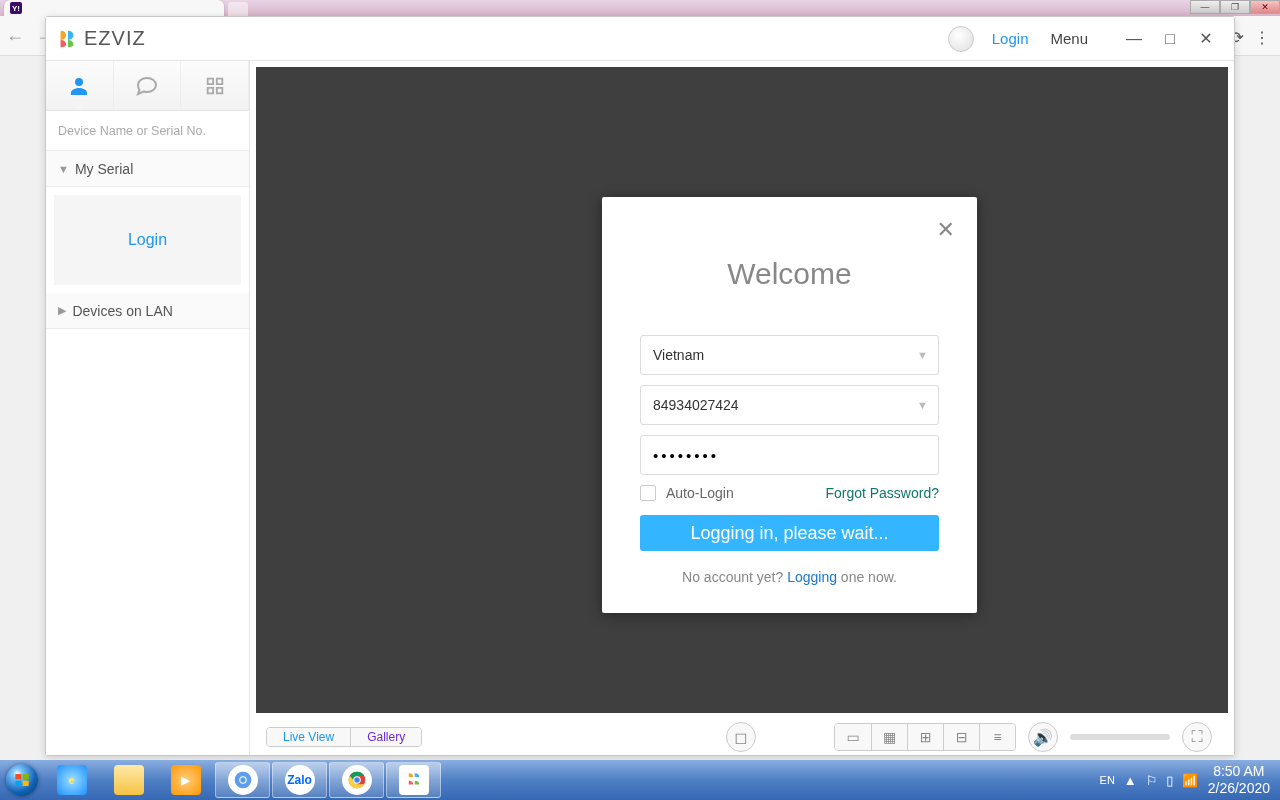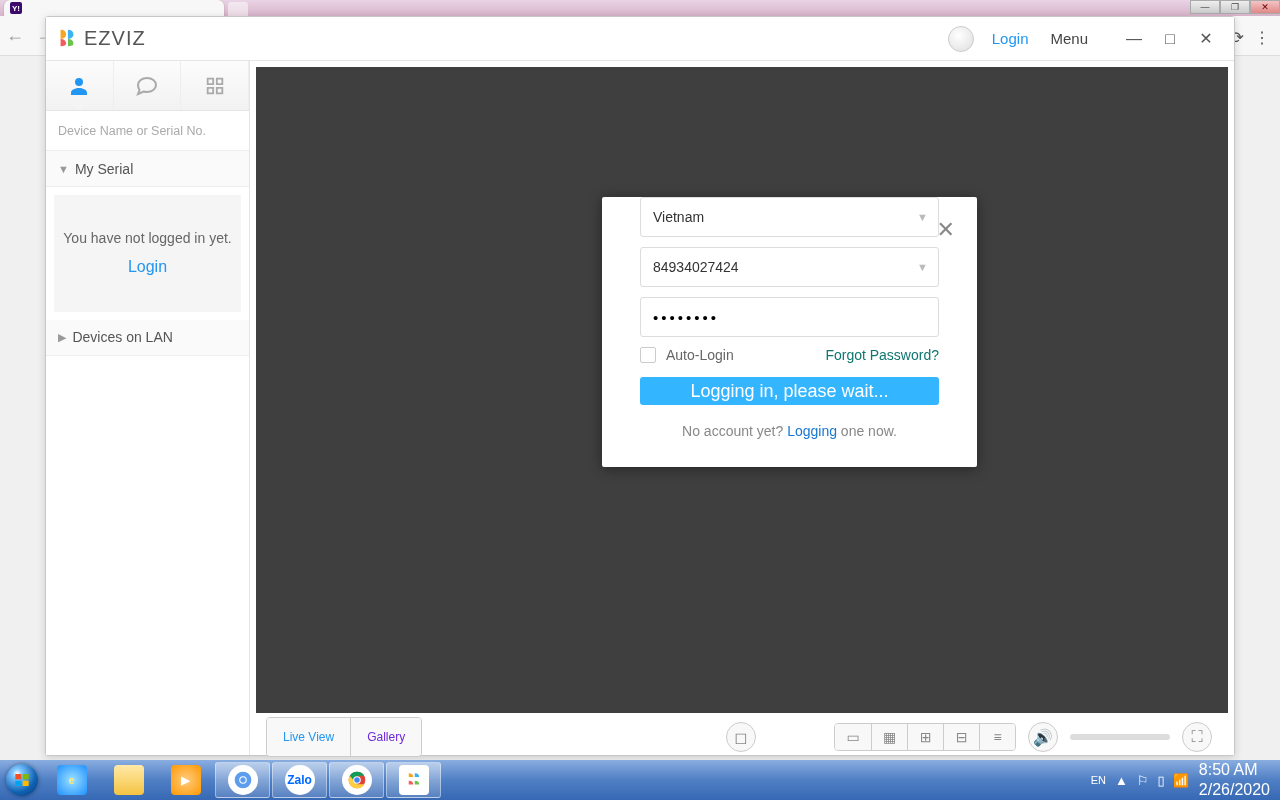--- a/index.html
+++ b/index.html
@@ -19,21 +19,21 @@
   .app-window { position:absolute; top:16px; left:45px; width:1190px; height:740px; background:#fff; border:1px solid #c7c7c7; border-radius:3px; box-shadow:0 2px 8px rgba(0,0,0,.15); }
 
   
   .nav-strip { position:absolute; top:16px; left:0; width:1280px; height:40px; background:#f7f7f7; border-bottom:1px solid #ddd; display:flex; align-items:center; }
   .nav-arrow { width:30px; text-align:center; color:#999; font-size:18px; }
   .nav-reload { position:absolute; right:36px; color:#555; font-size:16px; top:28px; }
   .nav-more { position:absolute; right:10px; color:#555; font-size:16px; top:28px; }
 
   
   .app-titlebar { height:44px; background:#fff; border-bottom:1px solid #e5e5e5; display:flex; align-items:center; padding:0 10px; }
-  .logo { display:flex; gap:6px; }
+  .logo { display:flex; align-items:center; gap:6px; }
   .logo-mark { width:22px; height:22px; position:relative; }
   .logo-mark svg { width:22px; height:22px; }
   .logo-text { font-size:20px; color:#555; font-weight:500; letter-spacing:1px; }
   .tb-spacer { flex:1; }
   .avatar { width:26px; height:26px; border-radius:50%; background:radial-gradient(circle at 40% 35%, #fff,#ddd); border:1px solid #ccc; margin-right:18px; }
   .tb-login { color:#2196f3; font-size:15px; margin-right:22px; cursor:pointer; }
   .tb-menu { color:#444; font-size:15px; margin-right:28px; cursor:pointer; }
   .tb-btn { width:20px; text-align:center; color:#555; font-size:16px; margin:0 8px; cursor:pointer; }
 
   
@@ -48,55 +48,55 @@
   .sb-search input::placeholder { color:#aaa; }
   .sb-search .mag { color:#bbb; }
   .sb-section { height:36px; display:flex; align-items:center; padding:0 12px; color:#555; font-size:14px; border-bottom:1px solid #eee; background:#fafafa; gap:6px; cursor:pointer; }
   .sb-section .caret { color:#999; font-size:11px; }
   .sb-notice { margin:8px; padding:30px 8px; background:#f5f5f5; text-align:center; font-size:14px; color:#666; line-height:1.9; }
   .sb-notice a { color:#2196f3; cursor:pointer; font-size:16px; }
 
   .content { flex:1; background:#fff; display:flex; flex-direction:column; }
   .video-area { flex:1; margin:6px; background:#3f3f3f; position:relative; }
   .bottom-toolbar { height:36px; display:flex; align-items:center; padding:0 16px; gap:6px; }
-  .bt-tabs { display:flex; border:1px solid #ccc; border-radius:4px; overflow:hidden; height:40px; }
+  .bt-tabs { display:flex; border:1px solid #ccc; border-radius:4px; overflow:hidden; height:20px; }
   .bt-tab { padding:0 16px; font-size:12px; color:#6d28d9; display:flex; align-items:center; background:#f8f8f8; cursor:pointer; }
   .bt-tab + .bt-tab { border-left:1px solid #ccc; }
   .bt-spacer { flex:1; }
   .bt-icon-group { display:flex; border:1px solid #ccc; border-radius:4px; overflow:hidden; height:28px; }
   .bt-icon { width:36px; display:flex; align-items:center; justify-content:center; color:#888; background:#f8f8f8; border-left:1px solid #ccc; font-size:14px; cursor:pointer; }
   .bt-icon:first-child { border-left:none; }
   .bt-circle { width:30px; height:30px; border-radius:50%; border:1px solid #ccc; margin:0 6px; background:#f8f8f8; display:flex; align-items:center; justify-content:center; color:#888; cursor:pointer; }
 
   
   .dialog { position:absolute; width:375px; left:50%; top:130px; margin-left:-140px; background:#fff; border-radius:2px; box-shadow:0 2px 14px rgba(0,0,0,.4); padding:0 0 28px 0; }
   .dialog-close { position:absolute; top:20px; right:22px; color:#888; font-size:22px; cursor:pointer; font-weight:300; }
   .dialog h1 { text-align:center; font-size:30px; font-weight:300; color:#888; padding:60px 0 44px; }
   .dlg-body { padding:0 38px; }
   .field-select, .field-input { width:100%; height:40px; border:1px solid #dcdcdc; border-radius:3px; margin-bottom:10px; display:flex; align-items:center; padding:0 12px; font-size:14px; color:#333; position:relative; background:#fff; }
   .field-select .chev { position:absolute; right:10px; color:#bbb; font-size:11px; }
   .field-input input { border:none; outline:none; width:100%; font-size:15px; letter-spacing:3px; }
   .dlg-row { display:flex; align-items:center; justify-content:space-between; margin:6px 0 14px; font-size:14px; }
   .auto-login { display:flex; align-items:center; gap:10px; color:#666; }
   .checkbox { width:16px; height:16px; border:1px solid #ccc; border-radius:2px; background:#fff; }
   .forgot { color:#0f766e; cursor:pointer; }
-  .login-btn { width:100%; height:28px; border:none; border-radius:3px; background:#33b5ff; color:#fff; font-size:18px; cursor:pointer; }
+  .login-btn { width:100%; height:36px; border:none; border-radius:3px; background:#33b5ff; color:#fff; font-size:18px; cursor:pointer; }
   .reg-line { text-align:center; margin-top:18px; font-size:14px; color:#888; }
   .reg-line a { color:#1976d2; cursor:pointer; }
 
   
   .taskbar { position:absolute; bottom:0; left:0; width:1280px; height:40px; background:linear-gradient(180deg,#89ade0 0%, #4f7fc4 50%, #3668b4 100%); display:flex; align-items:center; }
   .start-orb { width:44px; height:40px; display:flex; align-items:center; justify-content:center; }
   .orb { width:32px; height:32px; border-radius:50%; background:radial-gradient(circle at 35% 30%, #fff 0%, #7fc6ff 15%, #1062b4 60%, #083a70 100%); box-shadow:0 0 4px rgba(0,0,0,.4); display:flex; align-items:center; justify-content:center; }
   .tb-item { width:55px; height:36px; display:flex; align-items:center; justify-content:center; border-radius:3px; margin-right:2px; cursor:pointer; }
   .tb-item.running { background:linear-gradient(180deg, rgba(255,255,255,.45), rgba(255,255,255,.15)); border:1px solid rgba(255,255,255,.4); }
   .tb-app-icon { width:30px; height:30px; border-radius:4px; display:flex; align-items:center; justify-content:center; font-size:11px; font-weight:bold; }
   .tray { margin-left:auto; display:flex; align-items:center; gap:9px; padding:0 10px; color:#fff; font-size:11px; }
   .tray .tray-icon { font-size:13px; color:#fff; }
-  .clock { text-align:left; line-height:1.25; font-size:16px; }
+  .clock { text-align:center; line-height:1.25; font-size:14px; }
 </style>
 </head>
 <body>
 
 <div class="browser-top">
   <div class="tab-strip">
     <div class="tab-active">
       <div class="tab-icon">Y!</div>
     </div>
     <div class="new-tab"></div>
@@ -164,34 +164,34 @@
               <circle cx="10" cy="10" r="6" fill="none" stroke="currentColor" stroke-width="2"></circle>
               <line x1="15" y1="15" x2="20" y2="20" stroke="currentColor" stroke-width="2"></line>
             </svg>
         </span>
       </div>
       <div class="sb-section">
         <span class="caret">▼</span>
         <span>My Serial</span>
       </div>
       <div class="sb-notice">
-        <div>You have not logged in yet.</div>
         <a>Login</a>
       </div>
       <div class="sb-section">
         <span class="caret">▶</span>
         <span>Devices on LAN</span>
       </div>
     </div>
 
     <div class="content">
       <div class="video-area">
 
         <div class="dialog">
           <span class="dialog-close">✕</span>
+          <h1>Welcome</h1>
           <div class="dlg-body">
             <div class="field-select">
               <span>Vietnam</span>
               <span class="chev">▼</span>
             </div>
             <div class="field-select">
               <span>84934027424</span>
               <span class="chev">▼</span>
             </div>
             <div class="field-input">

